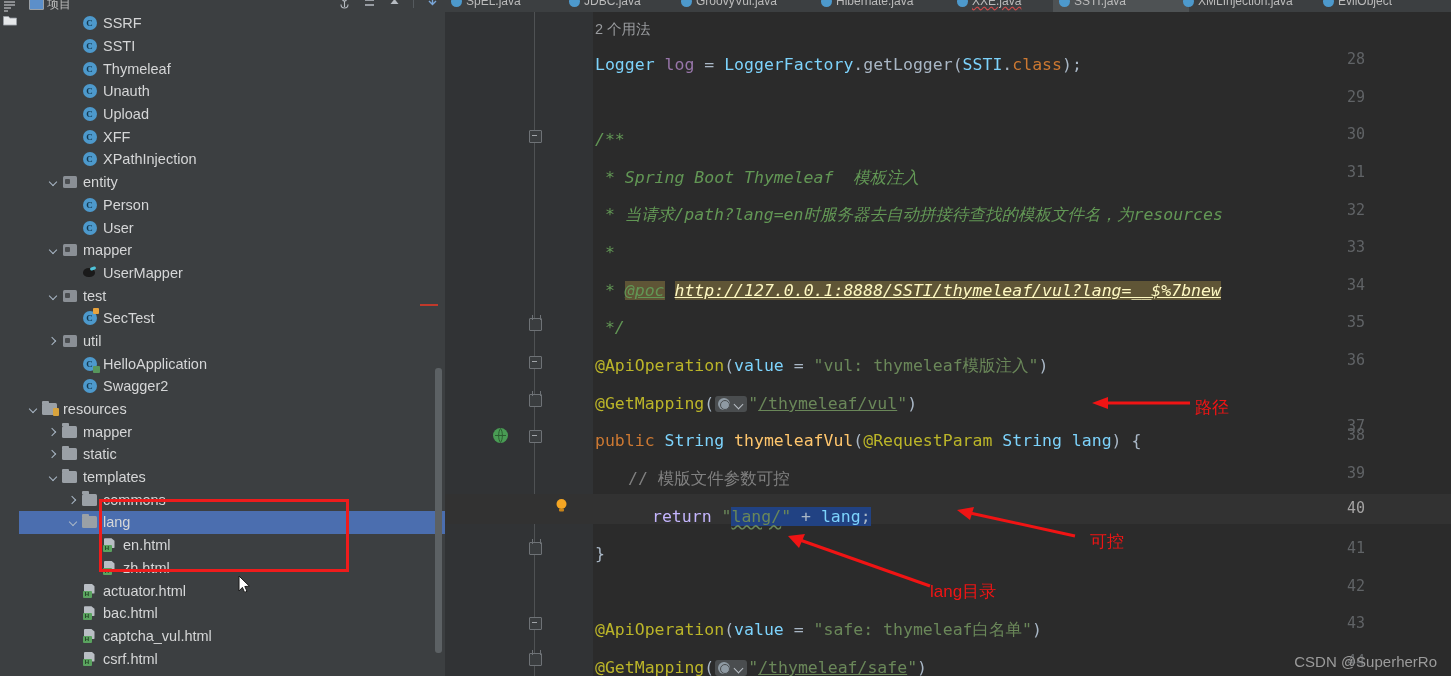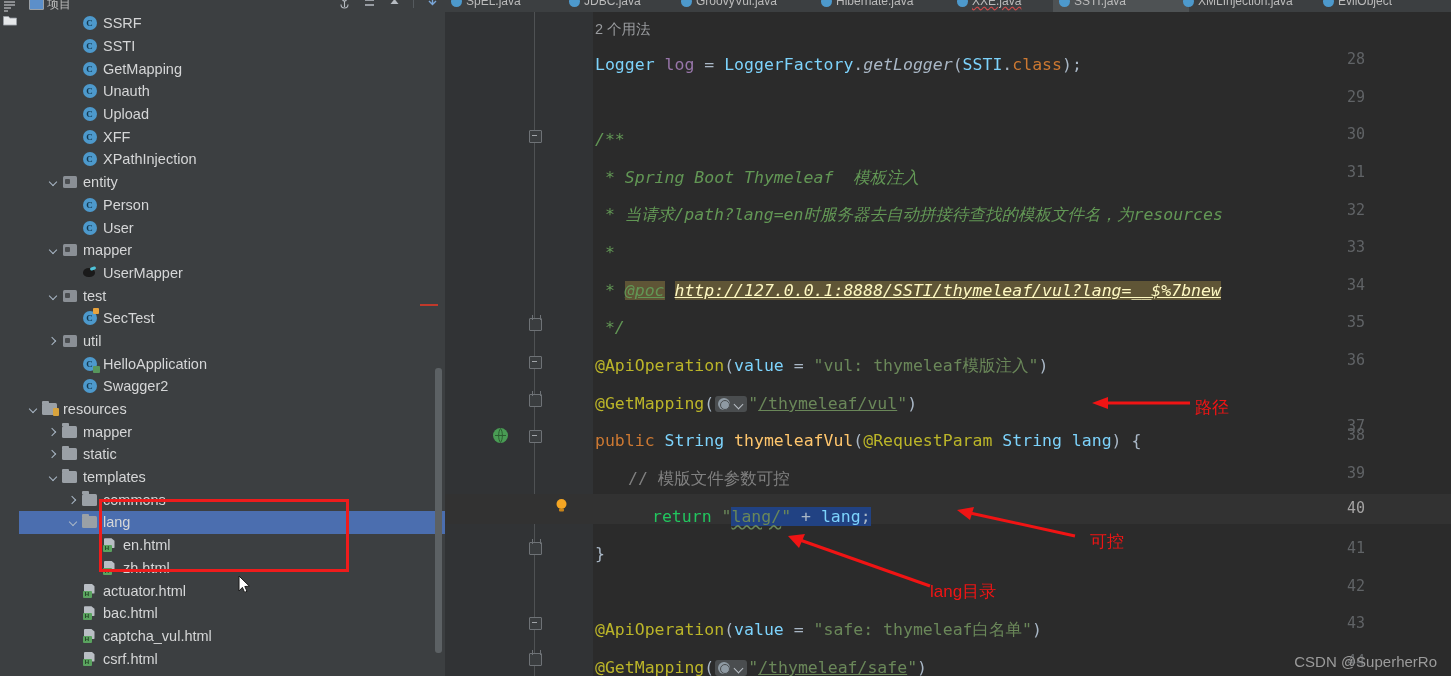--- a/index.html
+++ b/index.html
@@ -217,27 +217,27 @@
   .cline{
     position:absolute;left:0;white-space:pre;line-height:22px;height:22px;
   }
   .cur-line-bg{
     position:absolute;left:0;width:1006px;height:30px;background:#323232;
   }
   .hint{color:#999b9e;font-size:14.5px;font-family:"Liberation Sans",sans-serif;}
   .kw{color:#cc7832;}
   .cls{color:#7dd3fc;}
   .fld{color:#9876aa;}
-  .mth{color:#a9b7c6;font-style:italic;}
+  .mth{color:#a9b7c6;}
   .pun{color:#a9b7c6;}
   .str{color:#6a8759;}
   .ann{color:#bbb529;}
   .cmt{color:#629755;font-style:italic;}
   .cmt-pl{color:#808080;}
-  .orange{color:#22c55e;}
+  .orange{color:#c4b5fd;}
   .poc{background:#5f5536;color:#629755;font-style:italic;text-decoration:underline;}
   .url{background:#5f5536;color:#fef9c3;font-style:italic;text-decoration:underline;}
   .sel-txt{background:#214283;}
   .wavy{text-decoration:underline wavy #6a8759;text-underline-offset:2px;}
   .mapurl{color:#6a8759;text-decoration:underline;}
   .globe{
     display:inline-block;width:32px;height:16px;background:#4a4d4f;border-radius:3px;
     vertical-align:-3px;position:relative;margin:0 1px;
   }
   .globe .g1{
@@ -331,21 +331,21 @@
             <span class="ic-class">C</span>
           </span>
           <span class="lbl">SSTI</span>
         </div>
         <div class="row">
           <span style="display:inline-block;width:48px;flex:0 0 48px;"></span>
           <span class="chev none"></span>
           <span class="ic-wrap">
             <span class="ic-class">C</span>
           </span>
-          <span class="lbl">GetMapping</span>
+          <span class="lbl">Thymeleaf</span>
         </div>
         <div class="row">
           <span style="display:inline-block;width:48px;flex:0 0 48px;"></span>
           <span class="chev none"></span>
           <span class="ic-wrap">
             <span class="ic-class">C</span>
           </span>
           <span class="lbl">Unauth</span>
         </div>
         <div class="row">

